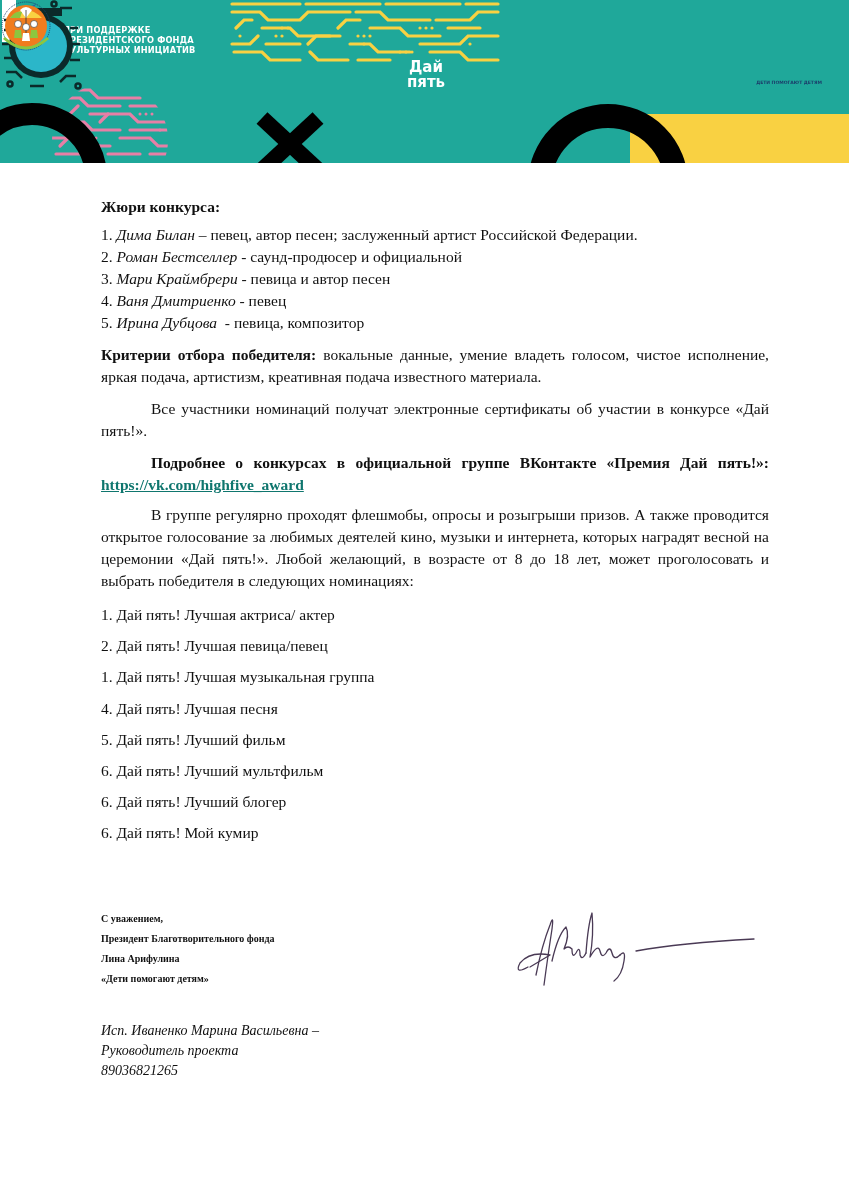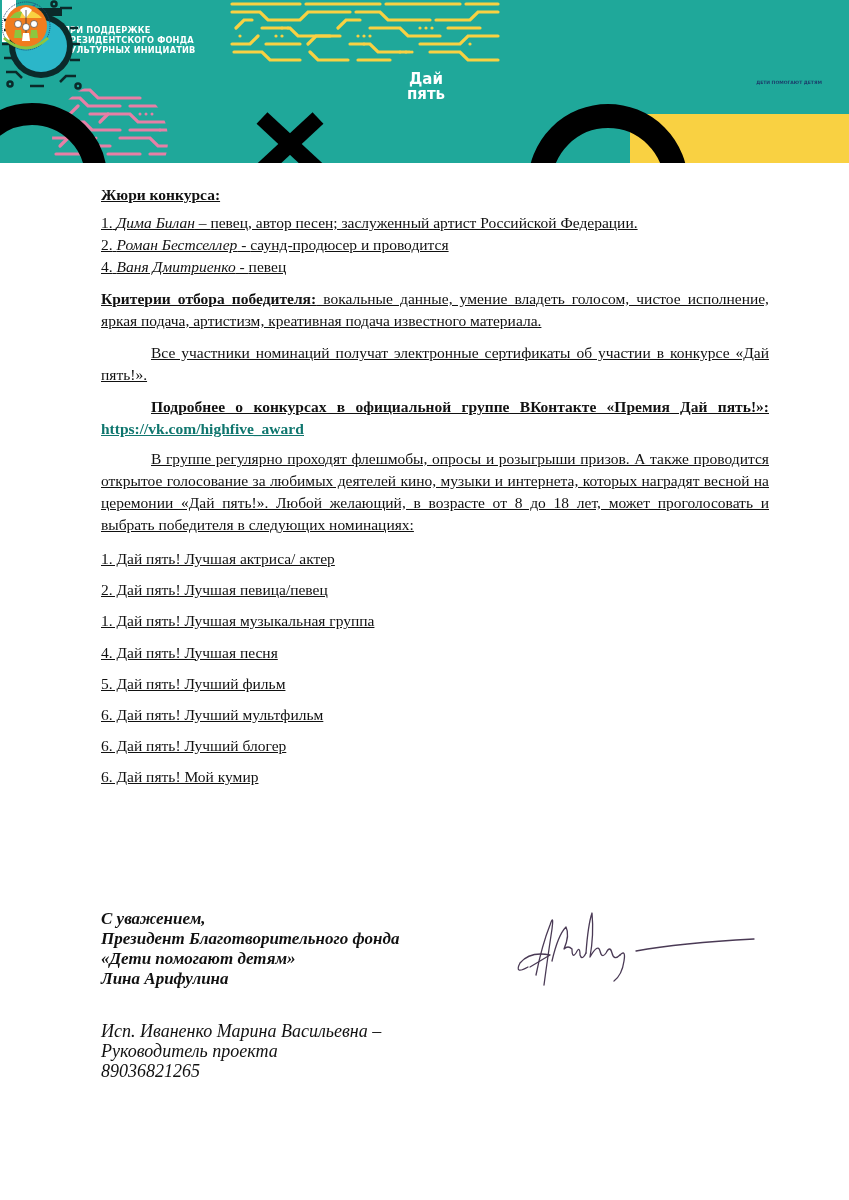--- a/index.html
+++ b/index.html
@@ -5,37 +5,37 @@
     html, body { margin: 0; padding: 0; background: #ffffff; }
     body { width: 849px; height: 1200px; position: relative; overflow: hidden; font-family: "Liberation Serif", serif; color: #111; }
 
     
     .banner { position: absolute; left: 0; top: 0; width: 849px; height: 163px; background: #1fa89a; overflow: hidden; }
     .banner svg { position: absolute; left: 0; top: 0; }
     .fund-logo { position: absolute; left: 24px; top: 19px; width: 36px; height: 42px; }
     .fund-text { position: absolute; left: 63px; top: 25px; font-family: "DejaVu Sans", sans-serif; font-weight: bold; font-size: 8.2px; line-height: 10.2px; color: #ffffff; letter-spacing: 0.2px; text-transform: uppercase; white-space: nowrap; }
     .fund-text div { display: block; }
     .daipyat-logo { position: absolute; left: 380px; top: 40px; width: 82px; height: 90px; }
-    .daipyat-title { position: absolute; left: 398px; top: 72px; font-family: "DejaVu Sans", sans-serif; font-weight: bold; font-size: 15px; line-height: 15px; color: #ffffff; text-align: center; width: 56px; }
+    .daipyat-title { position: absolute; left: 398px; top: 60px; font-family: "DejaVu Sans", sans-serif; font-weight: bold; font-size: 15px; line-height: 15px; color: #ffffff; text-align: center; width: 56px; }
     .kids-logo { position: absolute; left: 772px; top: 20px; width: 52px; height: 56px; }
 
     
-    .doc { position: absolute; left: 101px; top: 184px; width: 668px; font-size: 15.5px; line-height: 22px; text-decoration: underline; }
+    .doc { position: absolute; left: 101px; top: 196px; width: 668px; font-size: 15.5px; line-height: 22px; }
     .jury-title { margin: 0 0 6px 0; font-weight: bold; }
     .jury-list { margin: 0 0 10px 0; padding: 0; list-style: none; }
     .jury-list li { margin: 0; padding: 0; }
     .jury-list i { font-style: italic; }
     .para { margin: 1px 0 10px 0; text-align: justify; }
     .indent { text-indent: 50px; }
     .link { color: #0f766e; text-decoration: underline; font-weight: bold; }
     .nominations { margin: 0; padding: 0; list-style: none; }
     .nominations li { margin: 0 0 9.2px 0; }
 
-    .sign-block { position: absolute; left: 101px; top: 909px; font-weight: bold; font-size: 17px; line-height: 20px; font-style: italic; }
-    .exec-block { position: absolute; left: 101px; top: 1021px; font-style: italic; font-size: 18px; line-height: 20px; }
+    .sign-block { position: absolute; left: 101px; top: 909px; font-weight: bold; font-size: 10px; line-height: 20px; }
+    .exec-block { position: absolute; left: 101px; top: 1021px; font-style: italic; font-size: 14px; line-height: 20px; }
     .signature { position: absolute; left: 510px; top: 905px; width: 250px; height: 90px; }
   </style>
 </head>
 <body>
 
 <div class="banner">
   <svg width="849" height="163" viewBox="0 0 849 163">
 
     <g>
       <rect x="230" y="0" width="270" height="62" fill="#1fa89a"></rect>
@@ -149,22 +149,24 @@
   </svg>
 
   <div style="position:absolute;left:789px;top:80px;font-family:'DejaVu Sans',sans-serif;font-size:4.5px;font-weight:bold;color:#1b3e6b;white-space:nowrap;transform:translateX(-50%);">ДЕТИ ПОМОГАЮТ ДЕТЯМ</div>
 </div>
 
 <div class="doc">
   <p class="jury-title">Жюри конкурса:</p>
 
   <ul class="jury-list">
     <li><span>1.</span> <i>Дима Билан</i><span style="white-space:pre"> – </span><span>певец, автор песен; заслуженный артист Российской Федерации.</span></li>
-    <li><span>2.</span> <i>Роман Бестселлер</i><span style="white-space:pre"> - </span><span>саунд-продюсер и проводится</span></li>
+    <li><span>2.</span> <i>Роман Бестселлер</i><span style="white-space:pre"> - </span><span>саунд-продюсер и официальной</span></li>
+    <li><span>3.</span> <i>Мари Краймбрери</i><span style="white-space:pre"> - </span><span>певица и автор песен</span></li>
     <li><span>4.</span> <i>Ваня Дмитриенко</i><span style="white-space:pre"> - </span><span>певец</span></li>
+    <li><span>5.</span> <i>Ирина Дубцова</i><span style="white-space:pre">  - </span><span>певица, композитор</span></li>
   </ul>
 
   <p class="para"><b>Критерии отбора победителя:</b><span> вокальные данные, умение владеть голосом, чистое исполнение, яркая подача, артистизм, креативная подача известного материала.</span></p>
 
   <p class="para indent">Все участники номинаций получат электронные сертификаты об участии в конкурсе «Дай пять!».</p>
 
   <p class="para indent" style="margin-bottom:8px;"><b>Подробнее о конкурсах в официальной группе ВКонтакте «Премия Дай пять!»: </b><a class="link" href="#">https://vk.com/highfive_award</a></p>
 
   <p class="para indent" style="margin-bottom:12px;">В группе регулярно проходят флешмобы, опросы и розыгрыши призов. А также проводится открытое голосование за любимых деятелей кино, музыки и интернета, которых наградят весной на церемонии «Дай пять!». Любой желающий, в возрасте от 8 до 18 лет, может проголосовать и выбрать победителя в следующих номинациях:</p>
 
@@ -176,22 +178,22 @@
     <li>5. Дай пять! Лучший фильм</li>
     <li>6. Дай пять! Лучший мультфильм</li>
     <li>6. Дай пять! Лучший блогер</li>
     <li>6. Дай пять! Мой кумир</li>
   </ul>
 </div>
 
 <div class="sign-block">
   <div>С уважением,</div>
   <div>Президент Благотворительного фонда</div>
+  <div>Лина Арифулина</div>
   <div>«Дети помогают детям»</div>
-  <div>Лина Арифулина</div>
 </div>
 
 <svg class="signature" viewBox="0 0 250 90">
   <g fill="none" stroke="#4a3a55" stroke-width="1.3" stroke-linecap="round" stroke-linejoin="round">
     <path d="M18 62 Q4 70 10 58 Q20 46 40 50 Q30 56 20 62"></path>
     <path d="M26 70 Q32 40 40 20 Q44 8 42 24 Q38 50 34 80"></path>
     <path d="M42 56 Q48 30 56 22 Q60 30 54 44 Q58 40 62 44 Q62 54 66 48 Q70 40 70 50 Q72 56 76 48"></path>
     <path d="M76 48 Q78 20 82 8 Q84 30 80 52 Q88 38 90 46 Q92 54 96 48 Q100 40 102 48 Q104 56 110 50"></path>
     <path d="M110 50 Q116 44 114 56 Q112 70 104 76"></path>
     <path d="M126 46 Q170 38 244 34"></path>

